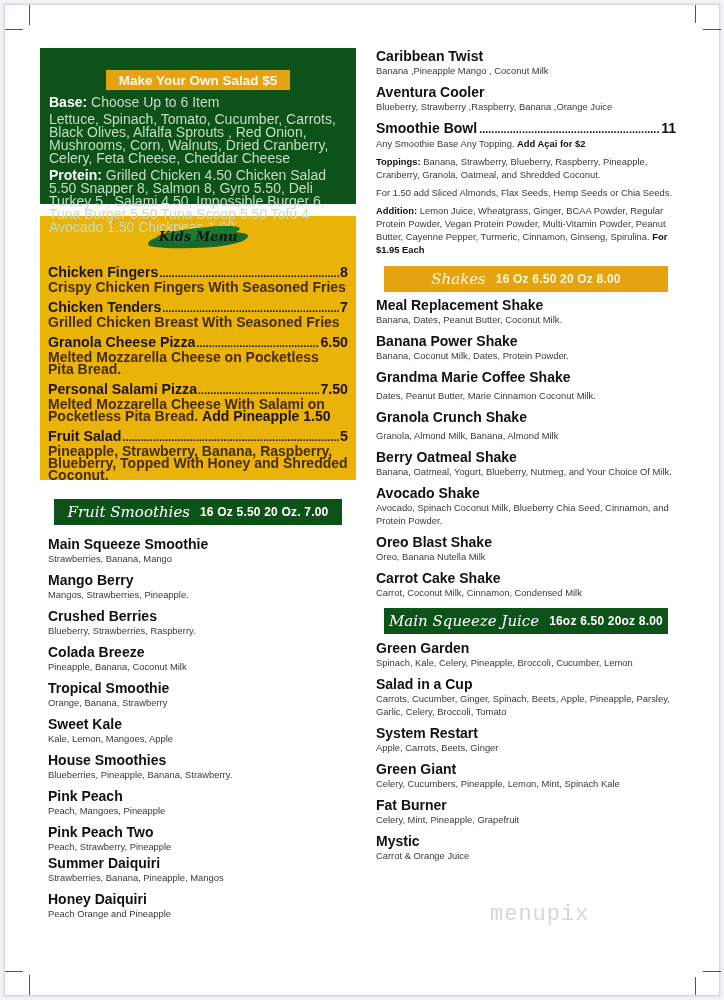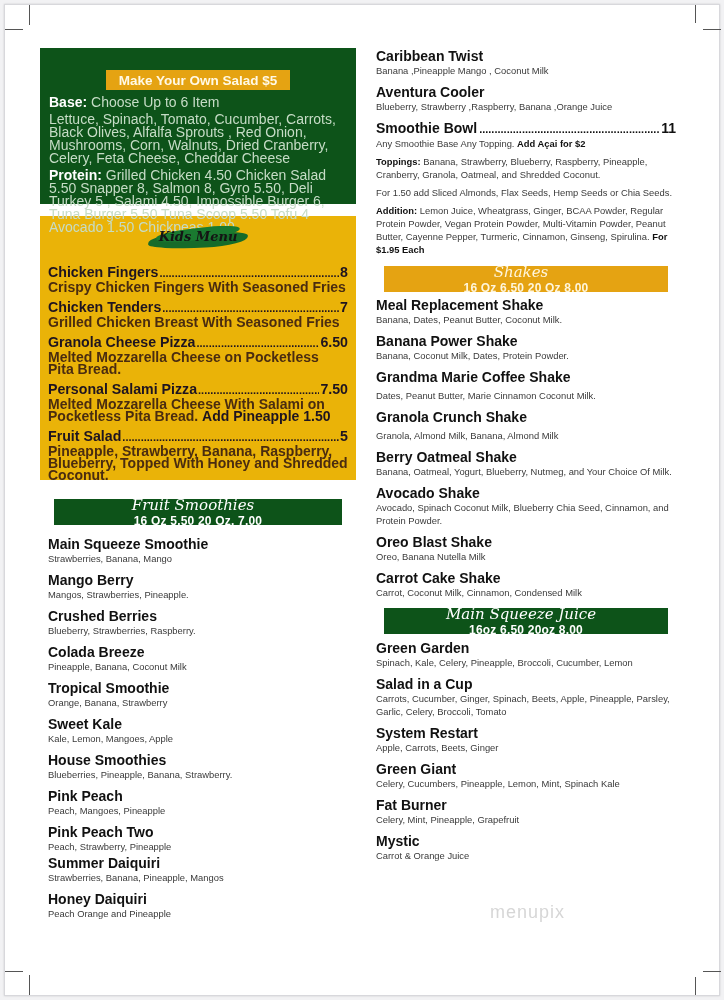--- a/index.html
+++ b/index.html
@@ -38,21 +38,21 @@
   .kid-item { margin-bottom: 6px; }
   .kid-row { display: flex; align-items: baseline; font-weight: bold; font-size: 14.2px; color: #1e1420; line-height: 16px; }
   .kid-name { white-space: nowrap; }
   .kid-dots { flex: 1; overflow: hidden; white-space: nowrap; font-size: 11px; margin: 0 1px; }
   .kid-dots::after { content: "..................................................................................................................."; }
   .kid-price { white-space: nowrap; }
   .kid-desc { font-size: 14px; line-height: 12px; color: #4a2c10; font-weight: bold; }
   .kid-desc b { color: #1e1420; }
 
   
-  .banner { display: flex; align-items: center; justify-content: center; height: 26px; font-weight: bold; flex-direction: column; }
+  .banner { display: flex; align-items: center; justify-content: center; height: 26px; font-weight: bold; }
   .banner .script { font-family: "DejaVu Serif", serif; font-style: italic; font-size: 15px; margin-right: 10px; font-weight: normal; }
   .banner .sizes { font-size: 12px; letter-spacing: 0.2px; }
   .banner-green { background: #0d5319; color: #ffffff; }
   .banner-gold { background: #e5a312; color: #fff6dc; }
 
   .fs-banner { margin: 19px 14px 11px 14px; }
   .shakes-banner { margin: 10px 8px 5px 8px; }
   .juice-banner { margin: 9px 8px 6px 8px; }
 
   
@@ -61,22 +61,22 @@
   .item-desc { font-size: 9.4px; line-height: 13px; color: #3a3a3a; }
   .left-items { padding-left: 8px; }
   .item.tight { margin-bottom: 2px; }
 
   .bowl-row { display: flex; align-items: baseline; font-weight: bold; font-size: 14px; line-height: 16px; color: #111; }
   .bowl-row .dots { flex: 1; overflow: hidden; white-space: nowrap; font-size: 11px; margin: 0 2px; }
   .bowl-row .dots::after { content: "..................................................................................................................."; }
   .para { font-size: 9.4px; line-height: 13px; color: #3a3a3a; margin-bottom: 5px; }
   .para b { color: #111; }
 
-  .watermark { position: absolute; left: 490px; top: 902px; font-size: 18px; color: rgba(180,180,180,0.55);
-    font-family: Liberation Sans, sans-serif; letter-spacing: 1px; font-weight: 300; }
+  .watermark { position: absolute; left: 490px; top: 902px; font-size: 22px; color: rgba(180,180,180,0.55);
+    font-family: Liberation Mono, monospace; letter-spacing: 1px; font-weight: 300; }
 </style>
 </head>
 <body>
 
 <div class="page">
 
   <div class="crop" style="left:24px;top:0;width:1px;height:20px;"></div>
   <div class="crop" style="left:0;top:24px;width:18px;height:1px;"></div>
   <div class="crop" style="left:690px;top:0;width:1px;height:18px;"></div>
   <div class="crop" style="left:698px;top:24px;width:18px;height:1px;"></div>

